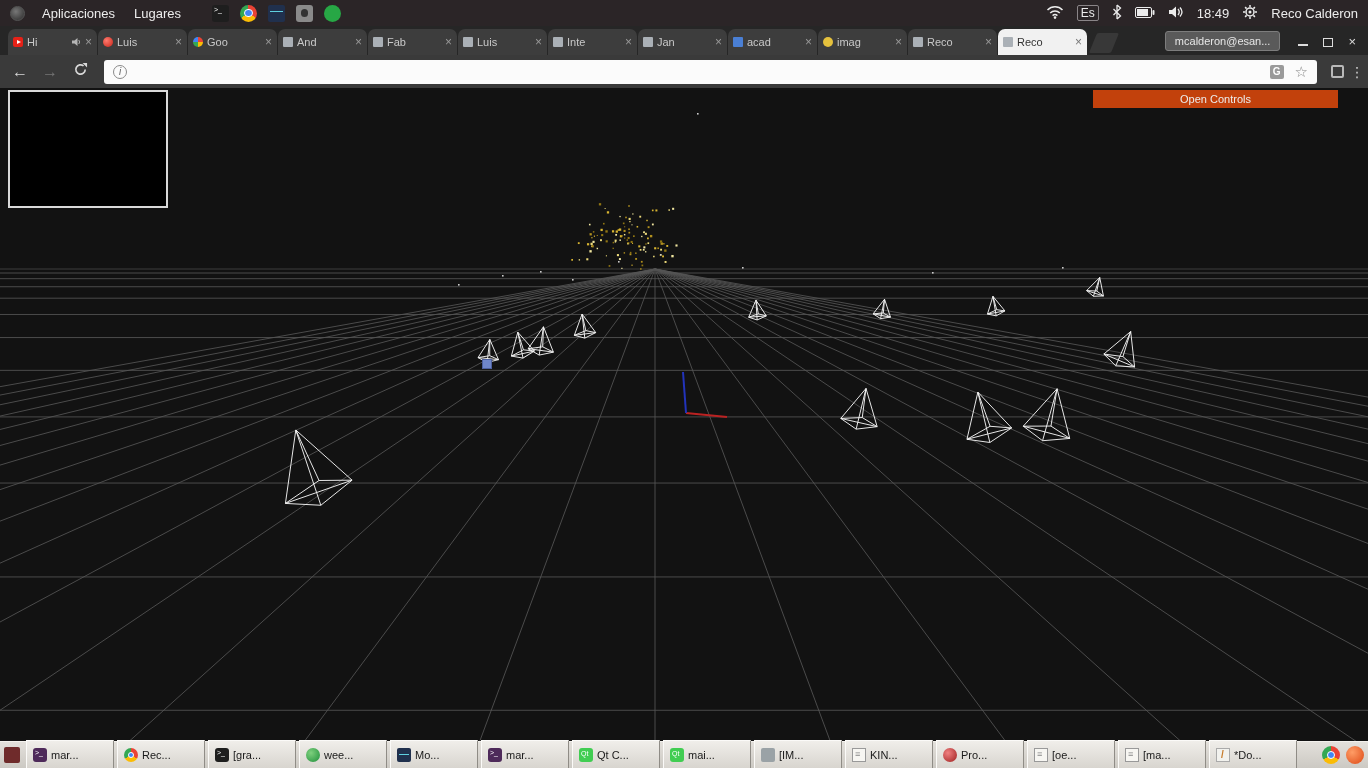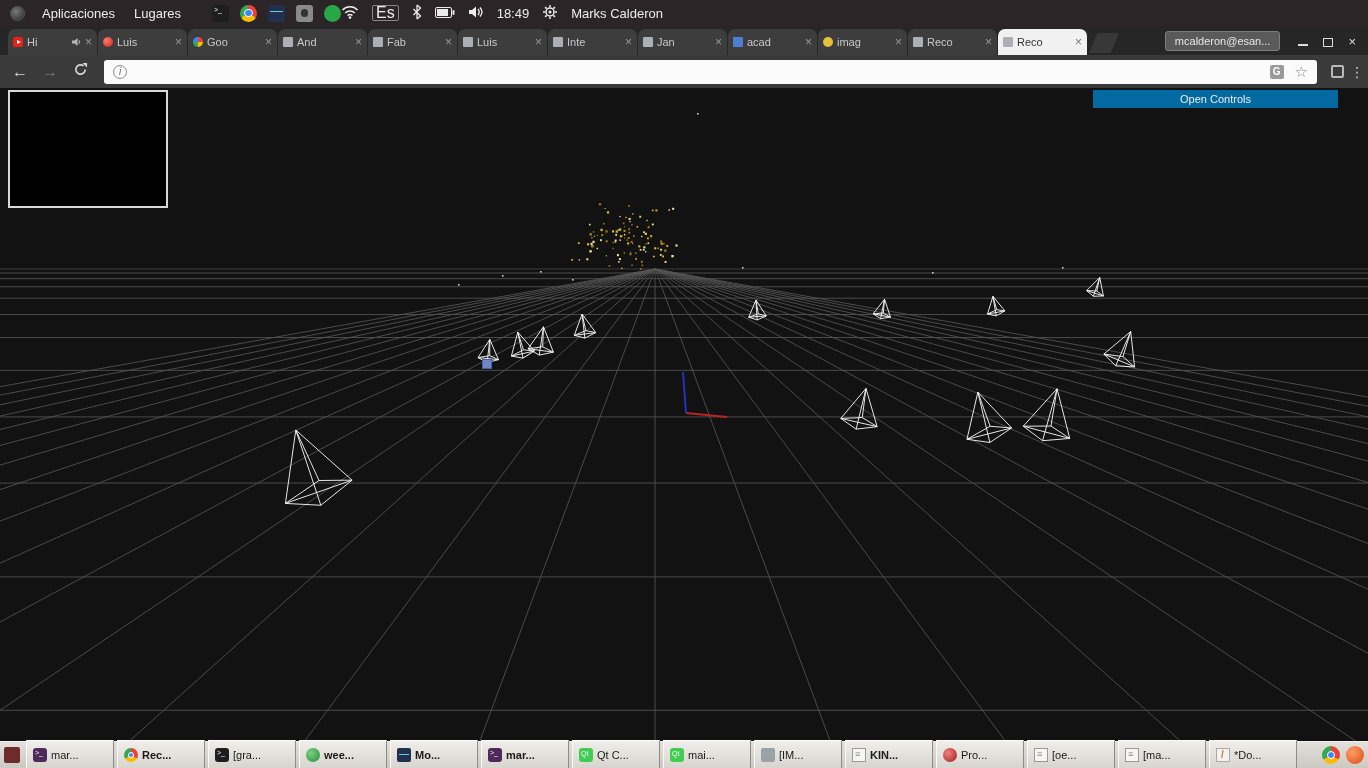--- a/index.html
+++ b/index.html
@@ -1,28 +1,28 @@
 <!DOCTYPE html>
 <html><head>
 <meta charset="utf-8">
 <style>
   *{margin:0;padding:0;box-sizing:border-box}
   html,body{width:1368px;height:768px;overflow:hidden;background:#000;font-family:"Liberation Sans",sans-serif}
   .screen{position:relative;width:1368px;height:768px;background:#000}
 
   
   .topbar{position:absolute;top:0;left:0;right:0;height:26px;background:#2b2527;color:#ececec;
-          display:flex;justify-content:flex-start;align-items:center;font-size:13px;padding:0 10px;z-index:9}
+          display:flex;justify-content:space-between;align-items:center;font-size:13px;padding:0 10px;z-index:9}
   .topbar-left{display:flex;align-items:center;gap:15px}
   .distro{width:15px;height:15px;border-radius:50%;background:radial-gradient(circle at 38% 35%,#777,#2a2a2a);border:1px solid #555}
   .menu{cursor:default;padding:0 2px}
   .tray{display:flex;gap:11px;margin-left:14px;align-items:center}
   .tray-ic{width:17px;height:17px}
   .topbar-right{display:flex;align-items:center;gap:13px}
-  .kbd{font-size:16px;border:1px solid #8a8588;border-radius:2px;padding:0 3px;line-height:14px}
+  .kbd{font-size:12px;border:1px solid #8a8588;border-radius:2px;padding:0 3px;line-height:14px}
   .clock{font-size:13px}
   .user{font-size:13px}
 
   
   .tabbar{position:absolute;top:26px;left:0;right:0;height:29px;background:#262626;display:flex;align-items:flex-end;padding-left:8px;z-index:8}
   .tabs{display:flex;align-items:flex-start}
   .tab{width:89px;height:26px;background:#3d3d3d;border-radius:7px 7px 0 0;display:flex;align-items:center;
        padding:0 5px;margin-right:1px;color:#c9c9c9;font-size:11px;gap:4px}
   .tab.active{background:#f1f1f1;color:#333}
   .fav{width:10px;height:10px;flex:0 0 auto}
@@ -51,32 +51,32 @@
   .omni-right{margin-left:auto;display:flex;gap:11px;align-items:center;color:#777}
   .translate-ic{width:14px;height:14px;background:#9a9a9a;border-radius:2px;color:#fff;font-size:10px;line-height:14px;text-align:center;font-weight:bold}
   .star-ic{font-size:15px;color:#8a8a8a}
   .ext-ic{width:13px;height:13px;border:2px solid #b9b9b9;border-radius:2px;margin-left:2px}
   .menu-ic{color:#d0d0d0;font-size:14px;letter-spacing:0;width:10px;text-align:center}
 
   
   .viewer{position:absolute;top:88px;left:0;width:1368px;height:653px;background:#121212;overflow:hidden}
   #scene{position:absolute;left:0;top:0}
   .preview{position:absolute;left:8px;top:2px;width:160px;height:118px;background:#000;border:2px solid #d9d9d9;z-index:3}
-  .controls-btn{position:absolute;top:2px;right:30px;width:245px;height:18px;background:#0369a1;color:#ececec;
+  .controls-btn{position:absolute;top:2px;right:30px;width:245px;height:18px;background:#c2410c;color:#ececec;
                 font-size:11px;display:flex;align-items:center;justify-content:center;z-index:3;cursor:pointer}
 
   
   .taskbar{position:absolute;bottom:0;left:0;right:0;height:27px;background:linear-gradient(#e3e0db,#ccc9c3);
            border-top:1px solid #f2f0ec;display:flex;align-items:center;padding:1px 4px;gap:3px;z-index:9}
   .tb-start{width:16px;height:16px;background:#6f2b2b;border-radius:2px;margin-right:3px;flex:0 0 auto}
   .tb-list{display:flex;gap:3px;align-items:center}
   .tb-item{width:88px;height:30px;background:linear-gradient(#f0eeea,#d7d4ce);border:1px solid;
            border-color:#fbfaf8 #8f8c86 #8f8c86 #fbfaf8;display:flex;align-items:center;gap:4px;padding:0 6px;
            font-size:11px;color:#1a1a1a}
-  .tb-item.bold .tb-label{font-weight:bold}
+  .tb-item.bold .tb-label{font-weight:normal}
   .tb-label{overflow:hidden;white-space:nowrap}
   .tb-ic{width:14px;height:14px;flex:0 0 auto}
   .tb-right{margin-left:auto;display:flex;gap:6px;align-items:center}
   .tb-ric{width:18px;height:18px}
 
   
   .ic{display:inline-block;position:relative}
   .ic-terminal-purple{background:#4e2a5a;border-radius:3px}
   .ic-terminal-dark{background:#1e1e1e;border-radius:3px}
   .ic-terminal-purple::after,.ic-terminal-dark::after{content:">_";color:#fff;font-size:7px;position:absolute;left:2px;top:1px}
@@ -156,21 +156,21 @@
       <span class="clock">18:49</span>
       <span>
         <svg width="16" height="16" viewBox="0 0 16 16">
             <g stroke="#ececec" stroke-width="1.5" fill="none">
               <circle cx="8" cy="8" r="4"></circle>
               <path d="M8 1v2.2M8 12.8V15M1 8h2.2M12.8 8H15M3.1 3.1l1.5 1.5M11.4 11.4l1.5 1.5M12.9 3.1l-1.5 1.5M4.6 11.4l-1.5 1.5"></path>
             </g>
             <circle cx="8" cy="8" r="1.5" fill="#ececec"></circle>
           </svg>
       </span>
-      <span class="user">Marks Calderon</span>
+      <span class="user">Reco Calderon</span>
     </div>
   </div>
 
   <div class="tabbar">
     <div class="tabs">
         <div class="tab">
     <span class="fav ic ic-youtube"></span>
     <span class="tab-label">Hi</span>
     <svg class="audio-ic" width="10" height="10" viewBox="0 0 10 10">
             <polygon points="1,3.5 3.5,3.5 6.5,1 6.5,9 3.5,6.5 1,6.5" fill="#b5b5b5"></polygon>

